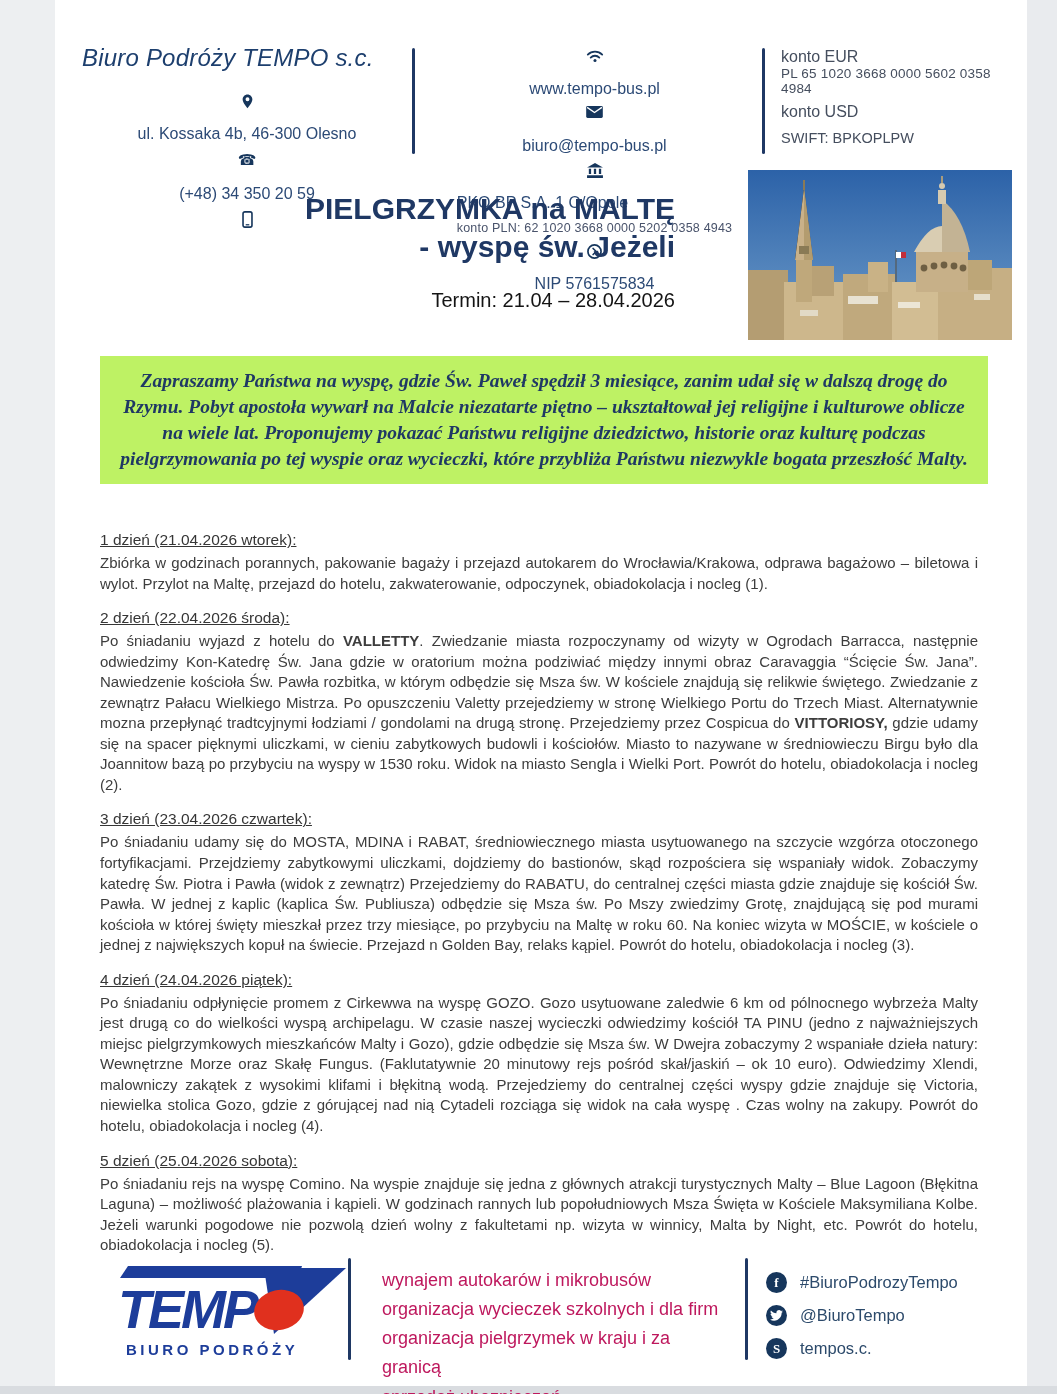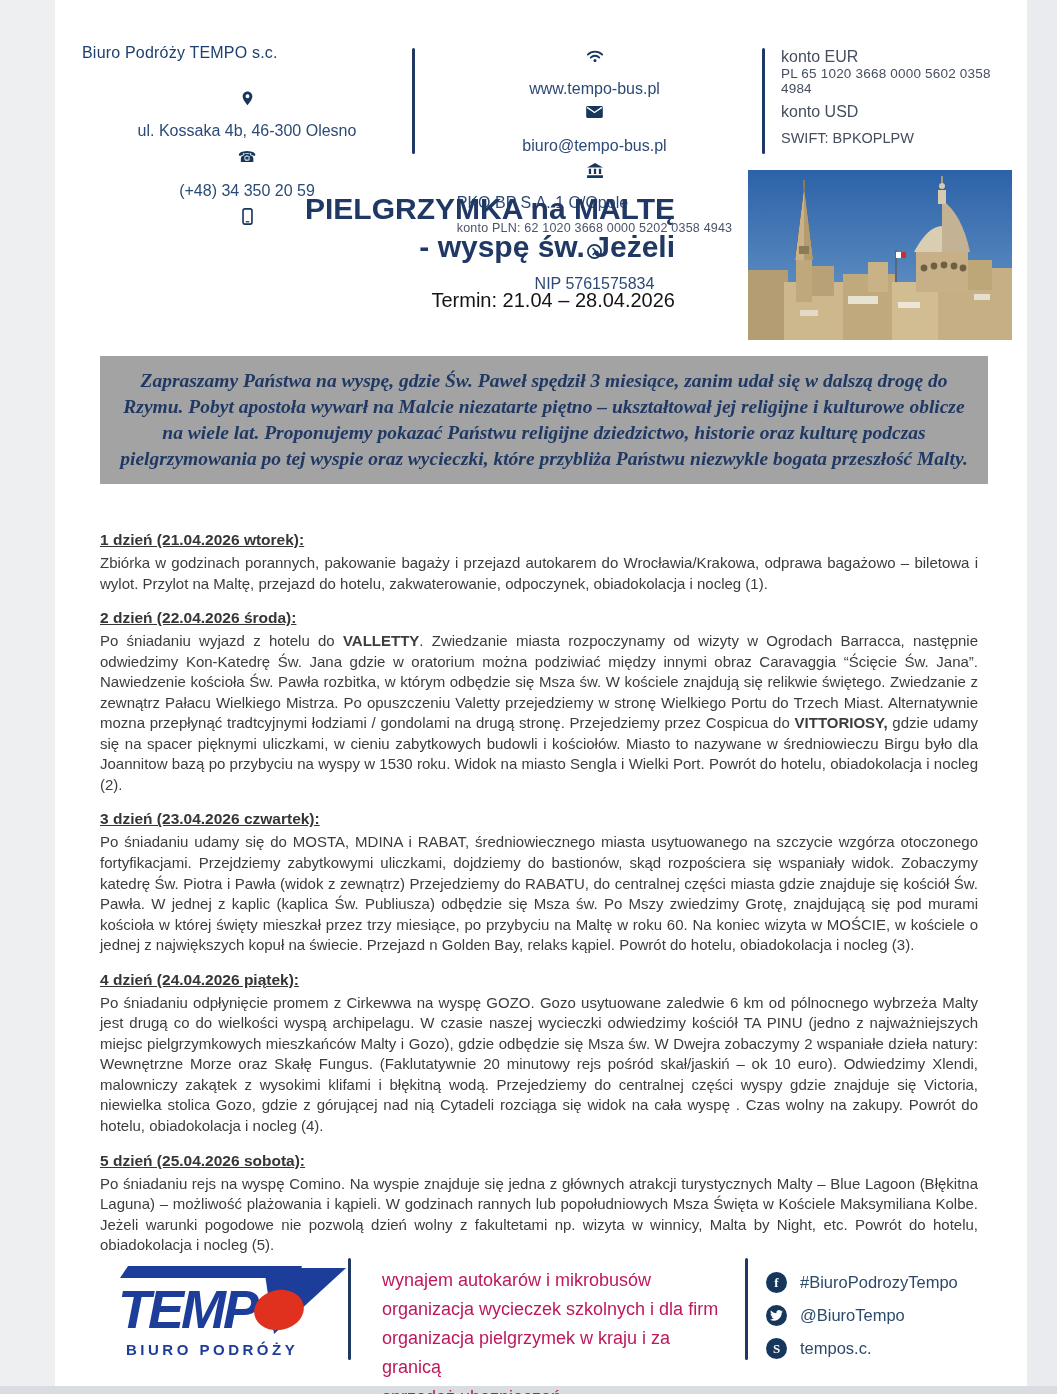--- a/index.html
+++ b/index.html
@@ -11,51 +11,51 @@
   .strip { position:absolute; }
   .strip-left  { left:0; top:0; width:55px; height:1394px; background:#edeff1; }
   .strip-right { left:1027px; top:0; width:30px; height:1394px; background:#e9ebee; }
   .strip-bottom{ left:0; top:1386px; width:1057px; height:8px; background:#d9dce0; }
 
   
   .hcol { position:absolute; }
   .hcol1 { left:82px;  top:44px;  width:330px; }
   .hcol2 { left:432px; top:46px;  width:325px; }
   .hcol3 { left:781px; top:48px;  width:240px; }
-  .company { font-size:16px; color:#1d3f6e; margin-bottom:26px; letter-spacing:0.2px; }
+  .company { font-size:24px; color:#1d3f6e; margin-bottom:19px; letter-spacing:0.2px;font-style:italic; }
   .crow { display:flex; align-items:center; gap:11px; color:#2c4a76; font-size:16px; line-height:1.45; margin-bottom:3px;flex-direction:column; }
   .crow .ic { width:20px; flex:0 0 20px; text-align:center; color:#16365c; font-size:15px; padding-top:1px; }
   .crow svg { display:block; margin:2px auto 0; }
   .sub { font-size:12.5px; color:#49536b; letter-spacing:0.2px; }
   .vdiv { position:absolute; width:3px; background:#1f3864; border-radius:2px; }
   .vdiv1 { left:412px; top:48px; height:106px; }
   .vdiv2 { left:762px; top:48px; height:106px; }
   .klabel { font-size:16px; color:#454e5e; }
   .knum   { font-size:13.5px; color:#454e5e; letter-spacing:0.2px; margin-bottom:7px; }
   .swift  { font-size:14.5px; color:#454e5e; margin-top:9px; }
 
   
   .title-block { position:absolute; left:100px; top:190px; width:575px; text-align:right; }
   .title-line { font-size:30px; font-weight:bold; color:#1f3864; line-height:1.25; }
   .termin { font-size:20px; font-weight:normal; color:#141414; margin-top:24px; }
 
   .photo { position:absolute; left:748px; top:170px; width:264px; height:170px; }
   .photo svg { display:block; }
 
   
-  .intro { position:absolute; left:100px; top:356px; width:888px; background:#a3a3a3; padding:12px 16px; }
+  .intro { position:absolute; left:100px; top:356px; width:888px; background:#bef264; padding:12px 16px; }
   .intro p {
     margin:0; font-family:"Liberation Serif", serif; font-style:italic; font-weight:bold;
     font-size:19.5px; line-height:1.33; color:#1f3864; text-align:center;
   }
 
   
   .itinerary { position:absolute; left:100px; top:531px; width:878px; }
   .day { margin-bottom:15px; }
-  .day h3 { font-size:15.5px; color:#363636; text-decoration:underline; margin:0 0 4px 0; font-weight:bold; }
+  .day h3 { font-size:15.5px; color:#363636; text-decoration:underline; margin:0 0 4px 0; font-weight:normal; }
   .day p  { margin:0; font-size:15px; line-height:1.37; color:#3d3d3d; text-align:justify; }
   .b { font-weight:bold; }
 
   
   .flogo { position:absolute; left:116px; top:1260px; width:232px; height:100px; }
   .fdiv1 { left:348px; top:1258px; height:102px; }
   .fdiv2 { left:745px; top:1258px; height:102px; }
   .services { position:absolute; left:382px; top:1266px; width:350px; font-size:18px; color:#be185d; line-height:1.62; }
   .social { position:absolute; left:766px; top:1272px; }
   .srow { display:flex; align-items:center; gap:13px; margin-bottom:12px; }

